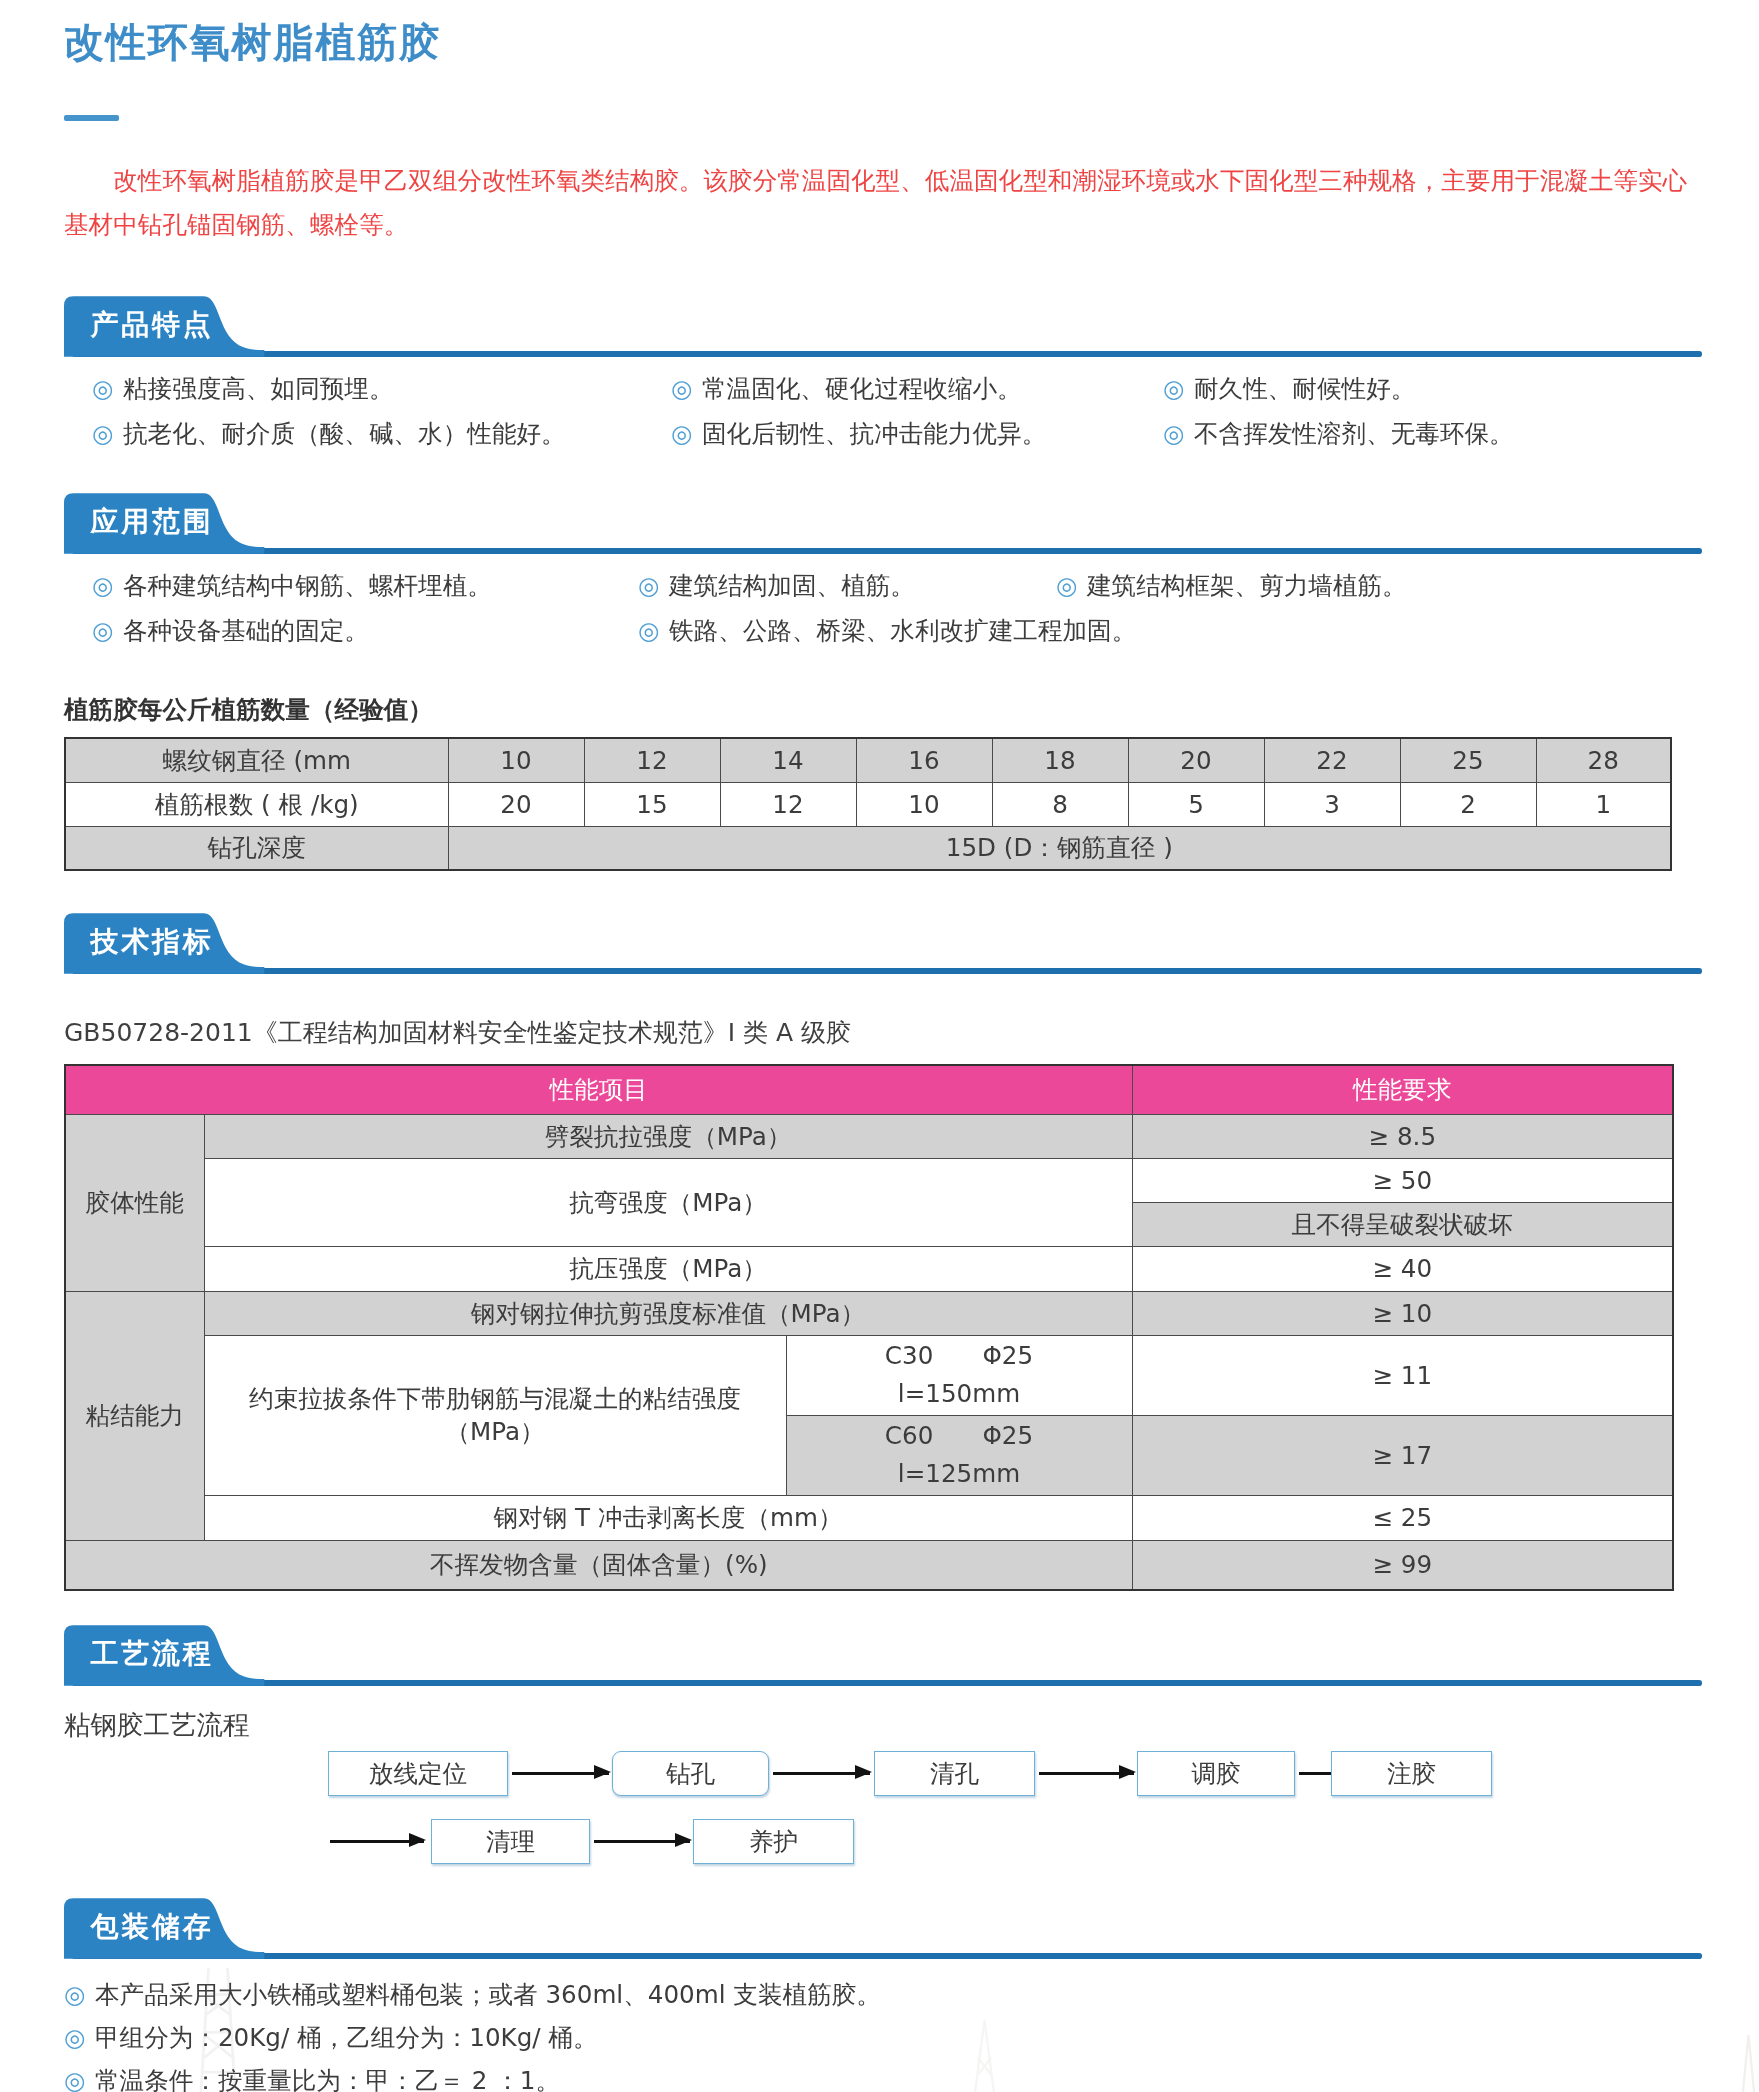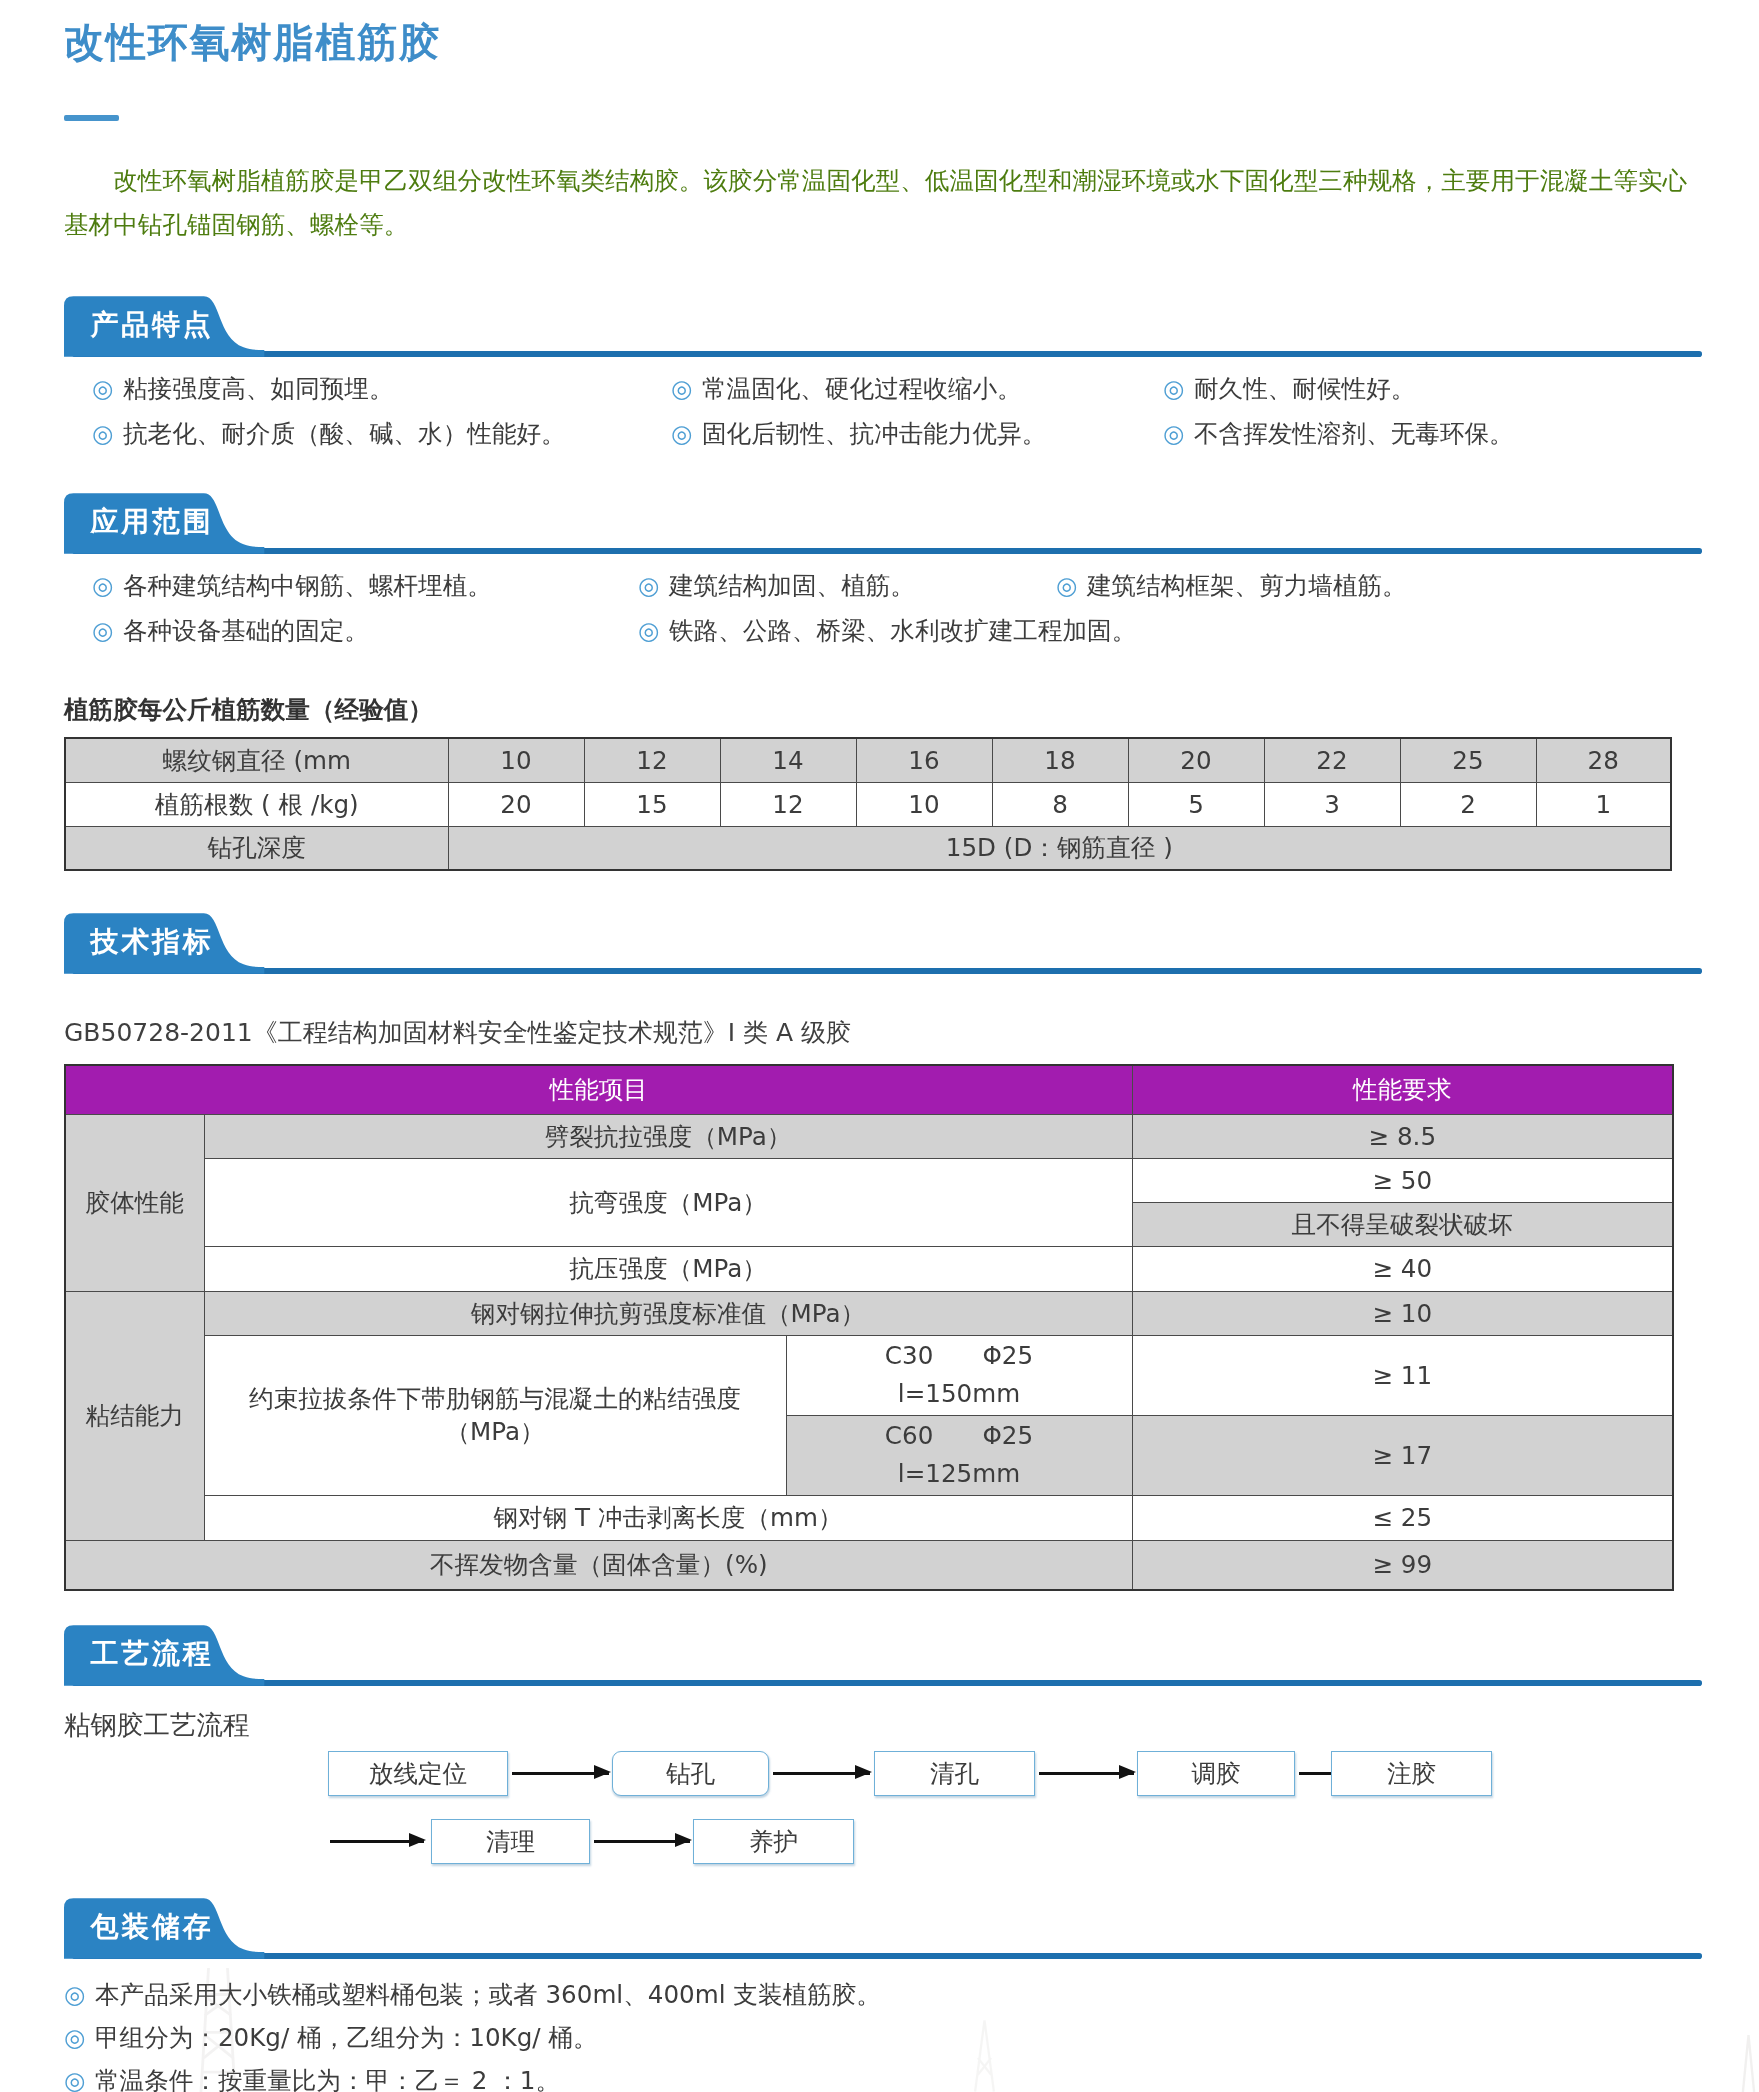--- a/index.html
+++ b/index.html
@@ -5,21 +5,21 @@
   html,body{margin:0;padding:0;}
   body{
     width:1759px;height:2092px;background:#ffffff;position:relative;overflow:hidden;
     font-family:"DejaVu Sans","Liberation Sans",sans-serif;color:#3c3c3c;
   }
   .content{width:1638px;padding-left:64px;position:relative;}
 
   
   .page-title{margin:0;padding-top:15px;font-size:40px;font-weight:bold;color:#3e8dc9;letter-spacing:1.9px;}
   .title-bar{width:55px;height:5.7px;background:#4694cc;margin-top:45px;border-radius:1.9px;}
-  .intro{margin:38px 0 0 0;font-size:24.6px;line-height:44px;text-indent:2em;color:#4d7c0f;}
+  .intro{margin:38px 0 0 0;font-size:24.6px;line-height:44px;text-indent:2em;color:#ef4444;}
 
   
   .section-head{position:relative;height:61px;padding-left:39px;}
   .section-rule{position:absolute;left:7.6px;right:0;bottom:0;height:5.7px;background:#1d6fae;border-radius:2.8px;}
   .badge{position:absolute;left:0;top:0;width:206px;height:61px;}
   .badge svg{position:absolute;left:0;top:0;}
   .badge .badge-label{
     position:absolute;left:0;top:10.4px;width:176px;text-align:center;
     color:#fff;font-size:28px;font-weight:bold;letter-spacing:2.8px;
   }
@@ -33,21 +33,21 @@
 
   
   .table-title{margin-top:47px;font-size:24.6px;font-weight:bold;color:#333;}
   table{border-collapse:collapse;table-layout:fixed;margin-top:11.4px;}
   .rebar-table,.tech-table{width:1285px;border:2.8px solid #333;}
   td,th{border:1.9px solid #4a4a4a;text-align:center;vertical-align:middle;font-size:24.6px;color:#3c3c3c;padding:0;}
   .gray{background:#d2d2d2;}
   .rebar-table tr{height:44px;}
   .tech-head{margin-top:42px;}
   .standard-line{margin-top:42px;width:1609px;text-align:left;font-size:25px;color:#3f3f3f;}
-  .tech-table th{background:#a21caf;color:#ffffff;font-weight:normal;}
+  .tech-table th{background:#ec4899;color:#ffffff;font-weight:normal;}
   .tech-table .th-row{height:49px;}
   .r47{height:44px;} .r46{height:44px;} .r48{height:45px;} .r85{height:80px;} .r53{height:50px;}
   .group-cell{width:139px;line-height:38px;}
   .cond-cell div{line-height:38px;}
 
   
   .flow-subtitle{margin-top:21px;font-size:26.5px;color:#3f3f3f;}
   .flow{position:relative;height:119px;margin-top:7.6px;}
   .flow-box{
     position:absolute;height:45px;box-sizing:border-box;background:#fff;

